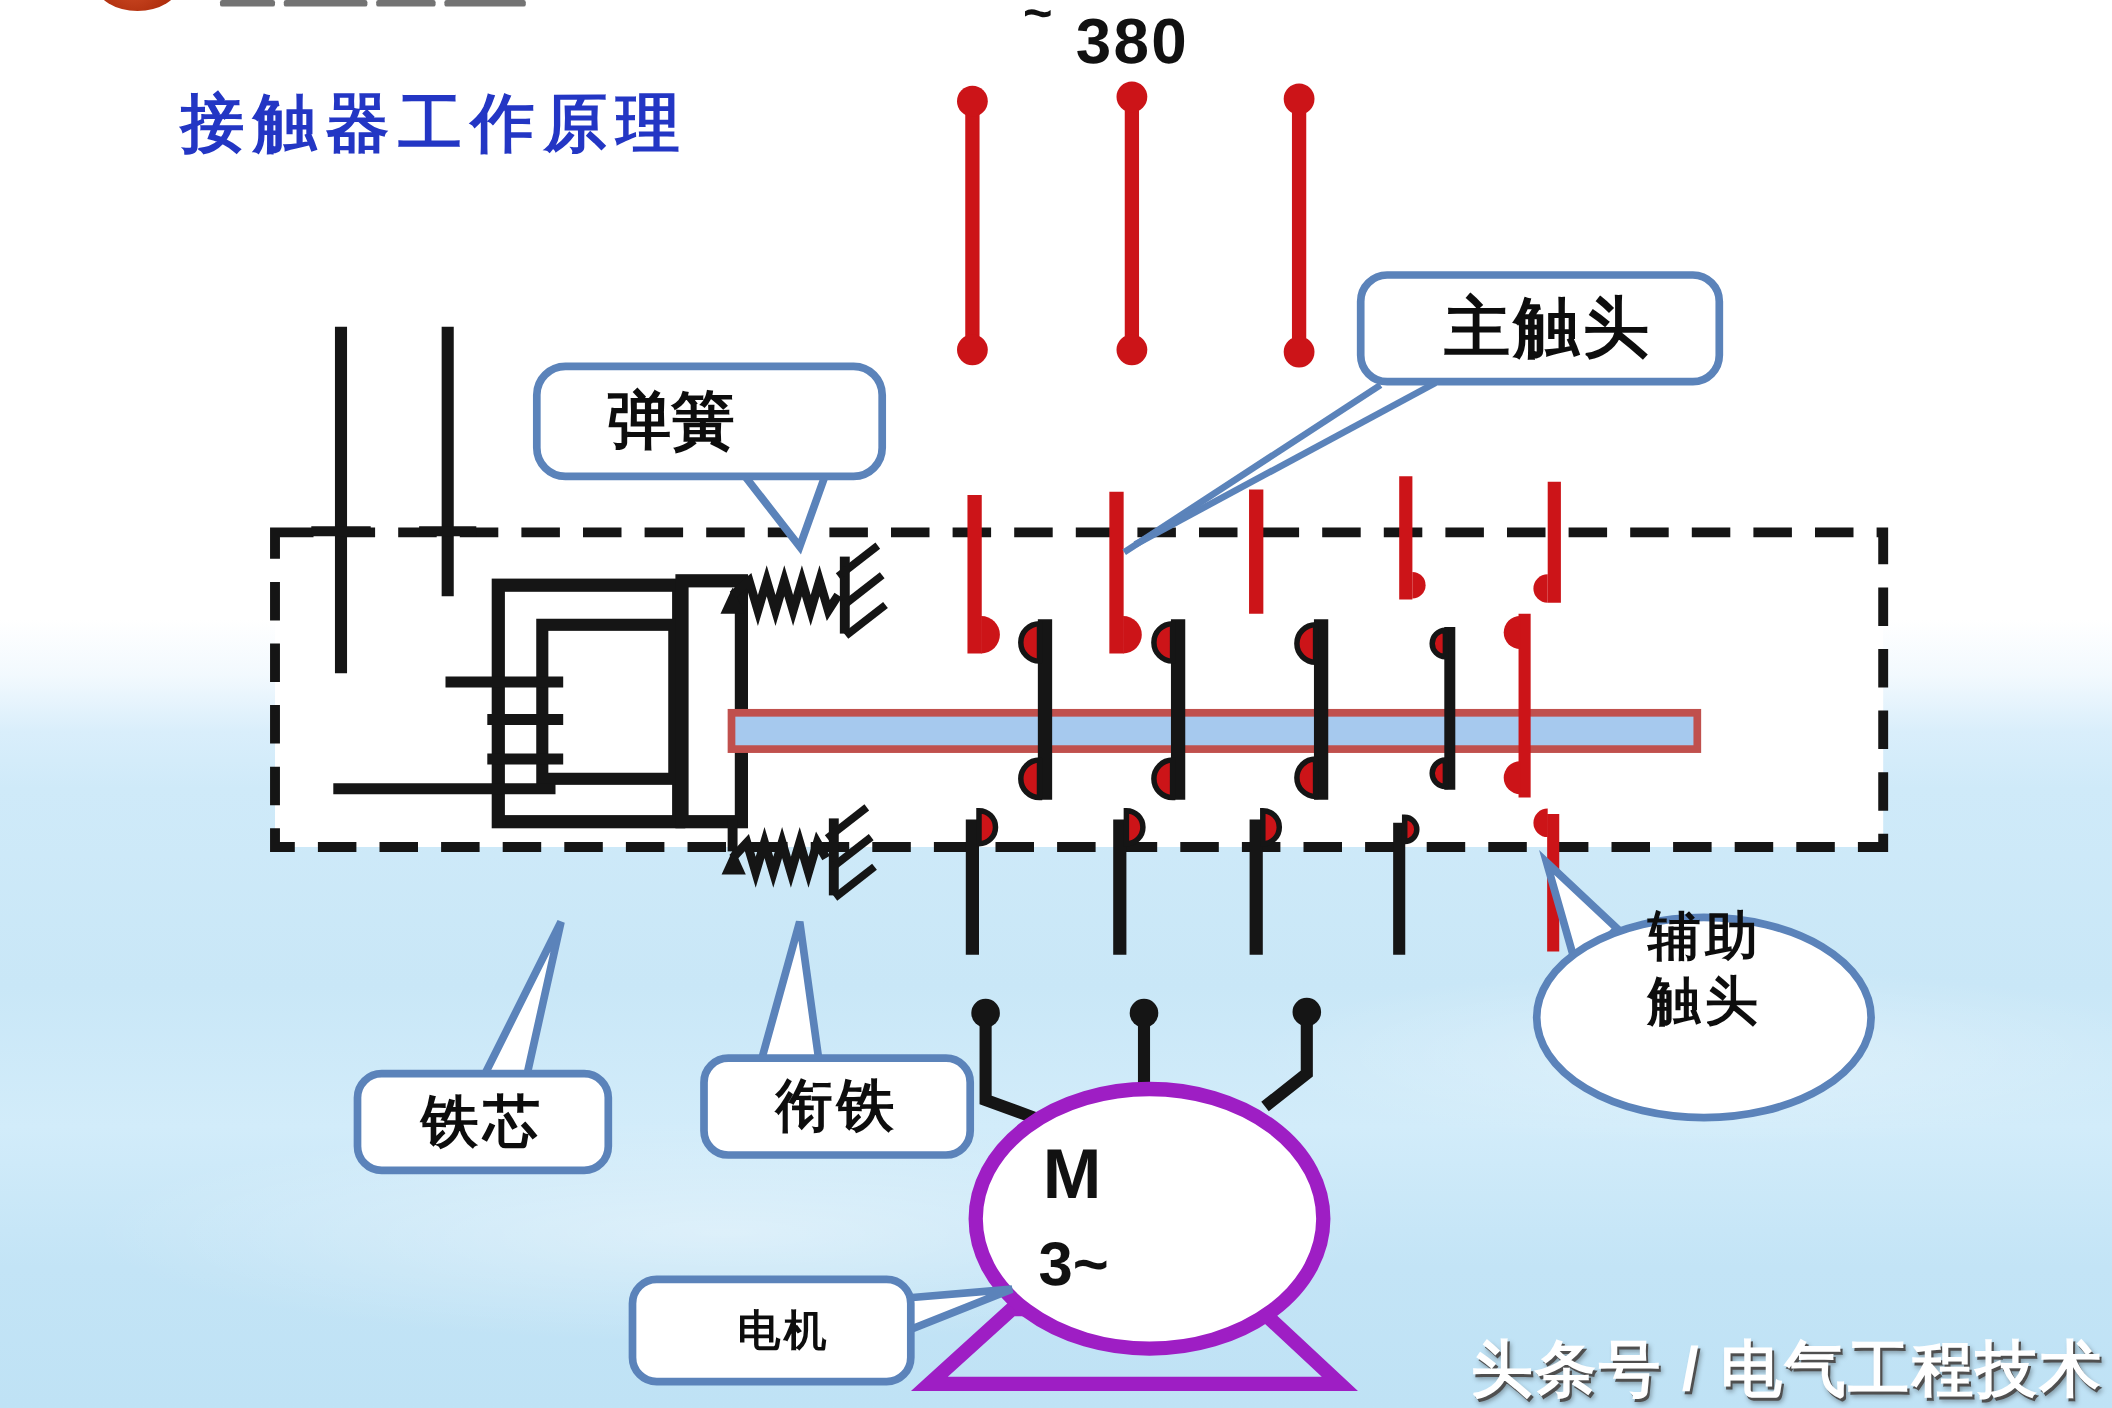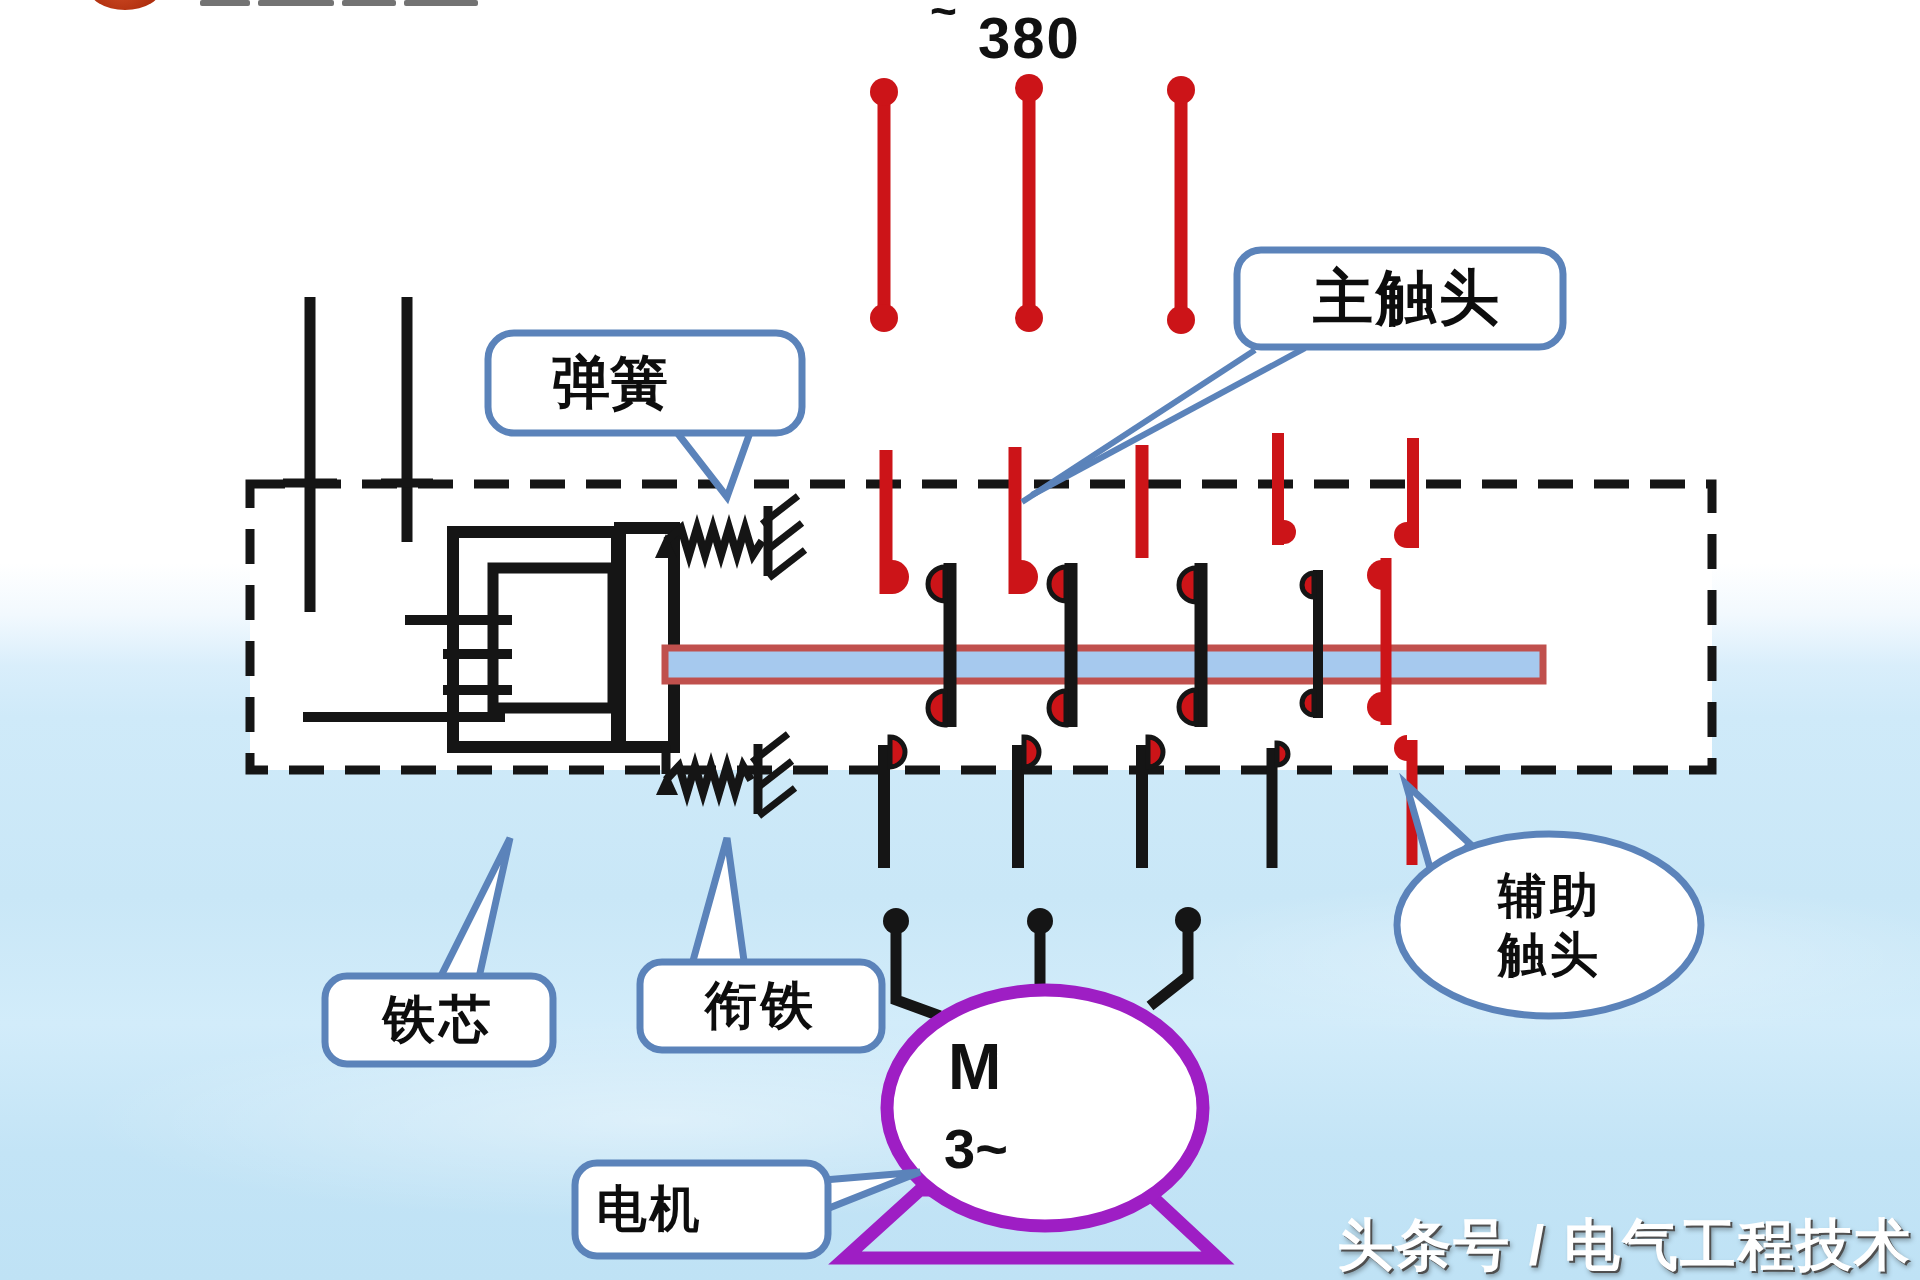--- a/index.html
+++ b/index.html
@@ -33,22 +33,22 @@
   .title{
     left:164px;top:74px;width:560px;font-size:58px;letter-spacing:8px;
     color:var(--title-blue);font-family:"Liberation Serif",serif;font-weight:bold;
   }
   .tilde{left:930px;top:-16px;font-size:46px;color:#111;font-family:"Liberation Sans",sans-serif;}
   .voltage{left:931px;top:4px;font-size:58px;color:#111;letter-spacing:2px;font-family:"Liberation Sans",sans-serif;margin-left:47px;}
   .spring-label{left:488px;top:333px;width:314px;height:100px;font-size:58px;padding-right:70px;box-sizing:border-box;}
   .main-contact-label{left:1297px;top:250px;width:326px;height:97px;font-size:60px;justify-content:flex-start;padding-left:16px;box-sizing:border-box;letter-spacing:3px;}
   .iron-core-label{left:325px;top:976px;width:228px;height:88px;font-size:52px;letter-spacing:4px;}
   .armature-label{left:640px;top:962px;width:242px;height:88px;font-size:52px;letter-spacing:4px;}
-  .motor-callout-label{left:546px;top:1163px;width:253px;height:93px;font-size:50px;padding-right:46px;box-sizing:border-box;letter-spacing:3px;}
-  .aux-label{left:1400px;top:840px;width:300px;height:172px;flex-direction:column;font-size:48px;line-height:1.22;letter-spacing:4px;}
+  .motor-callout-label{left:609px;top:1163px;width:253px;height:93px;font-size:39px;padding-right:46px;box-sizing:border-box;letter-spacing:3px;}
+  .aux-label{left:1400px;top:796px;width:300px;height:172px;flex-direction:column;font-size:48px;line-height:1.22;letter-spacing:4px;}
   .motor-letter{left:948px;top:1030px;font-size:64px;color:#111;font-family:"Liberation Sans",sans-serif;}
   .motor-phase{left:944px;top:1116px;font-size:56px;color:#111;font-family:"Liberation Sans",sans-serif;}
   .watermark{
     right:8px;top:1208px;font-size:56px;letter-spacing:2px;color:#fff;
     font-family:"Liberation Sans",sans-serif;font-weight:bold;
     text-shadow:2px 2px 0 #4f4f4f,3px 4px 5px rgba(0,0,0,.35);
   }
   .logo-circle{position:absolute;left:88px;top:-36px;width:74px;height:46px;border-radius:50%;
     background:radial-gradient(circle at 45% 40%,#d4502a,#b02f0e 70%);}
   .logo-text-frag{position:absolute;top:0;height:6px;background:#5a5a5a;border-radius:2px;opacity:.85;}
@@ -231,20 +231,21 @@
       <rect class="calloutShape" x="640" y="962" width="242" height="88" rx="22"></rect>
 
       <polygon class="calloutShape" points="1406,784 1470,844 1434,882"></polygon>
       <ellipse class="calloutShape" cx="1549" cy="925" rx="152" ry="91"></ellipse>
 
       <polygon class="calloutShape" points="824,1180 920,1172 824,1210"></polygon>
       <rect class="calloutShape" x="575" y="1163" width="253" height="93" rx="22"></rect>
     </g>
   </svg>
 
+  <div class="label title">接触器工作原理</div>
   <div class="label tilde">~</div>
   <div class="label voltage">380</div>
 
   <div class="label boxlabel spring-label">弹簧</div>
   <div class="label boxlabel main-contact-label">主触头</div>
   <div class="label boxlabel armature-label">衔铁</div>
   <div class="label boxlabel iron-core-label">铁芯</div>
   <div class="label boxlabel motor-callout-label">电机</div>
 
   <div class="label boxlabel aux-label">

